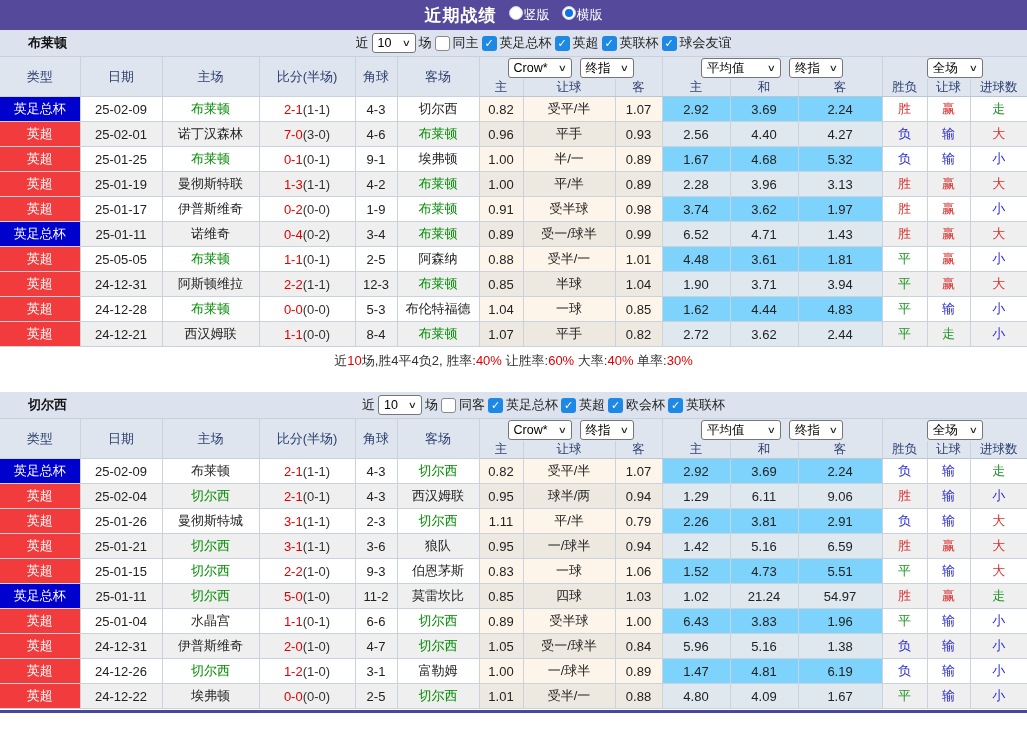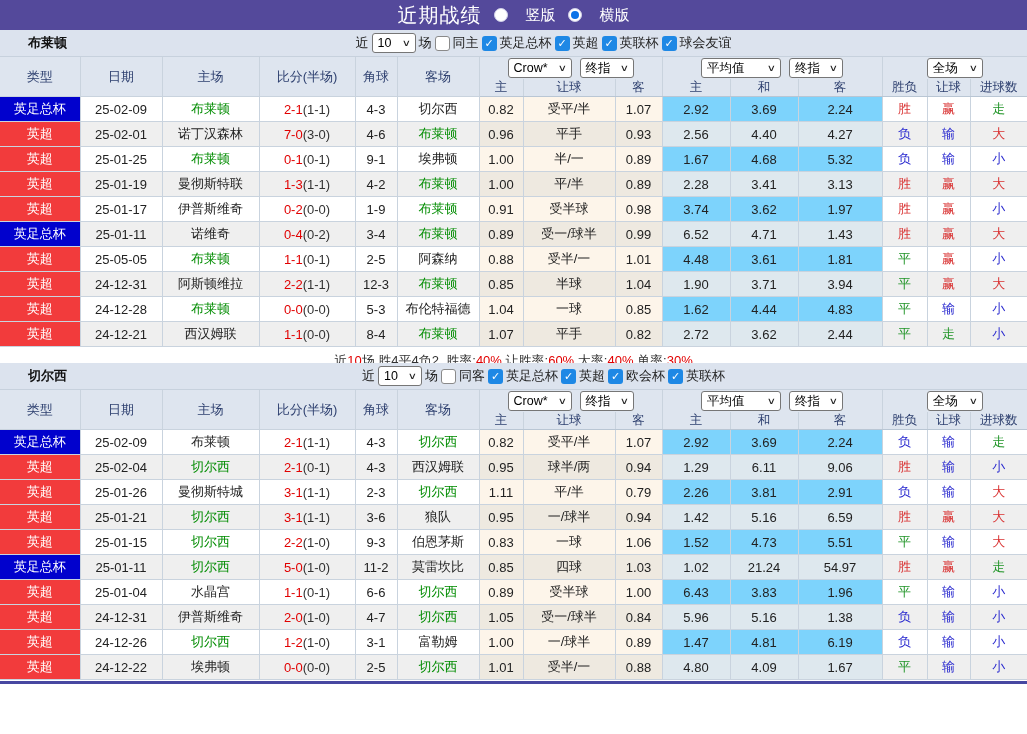--- a/index.html
+++ b/index.html
@@ -1,21 +1,21 @@
 <!DOCTYPE html>
 <html><head>
 <meta charset="utf-8">
 <style>
   *{margin:0;padding:0;box-sizing:border-box}
   html,body{width:1027px;background:#fff}
   body{font-family:"Liberation Sans","DejaVu Sans",sans-serif;font-size:13px;color:#333;height:734px;overflow:hidden}
   
   .titlebar{height:30px;background:#54499B;display:flex;align-items:center;justify-content:center;gap:12px;color:#fff}
-  .title{font-weight:normal;font-size:20px;letter-spacing:1px}
-  .radio-wrap{display:flex;align-items:center;gap:18px;font-size:15px;cursor:pointer}
+  .title{font-weight:bold;font-size:17px;letter-spacing:1px}
+  .radio-wrap{display:flex;align-items:flex-start;gap:1px;font-size:13px;cursor:pointer}
   .radio{width:14px;height:14px;border-radius:50%;background:#fff;display:inline-block;position:relative;border:1px solid #cfcfe8}
   .radio.on::after{content:"";position:absolute;left:2px;top:2px;width:8px;height:8px;border-radius:50%;background:#0B72E8}
   
   .strip{height:27px;background:#DCE3EE;position:relative;display:flex;align-items:center;border-bottom:1px solid #C7D1DD}
   .team{position:absolute;left:28px;font-weight:bold;color:#111;font-size:13px}
   .filter{margin:0 auto;display:flex;align-items:center;gap:3px;padding-left:60px;white-space:nowrap}
   .flab{color:#222}
   .cb{width:15px;height:15px;display:inline-flex;align-items:center;justify-content:center;border-radius:3px;font-size:11px;line-height:1;cursor:pointer;flex:none}
   .cb.on{background:#1E88E5;color:#fff;font-weight:bold}
   .cb.off{background:#fff;border:1px solid #8a8a8a}
@@ -46,21 +46,21 @@
   td.score .ft{color:#E10000}
   td.score .ht{color:#333}
   tr.odd td.crow{background:#FDF5EA}
   tr.even td.crow{background:#EEE9E0}
   tr.odd td.avg{background:#7dd3fc}
   tr.even td.avg{background:#DEE8EE}
   td.res{font-size:13px}
   .c-r{color:#D93030}
   .c-b{color:#2A2ACF}
   .c-g{color:#1F9426}
-  .summary{height:16px;line-height:28px;text-align:center;color:#333;background:#fff;font-size:13px}
+  .summary{height:45px;line-height:28px;text-align:center;color:#333;background:#fff;font-size:13px}
   .summary .red{color:#E10000}
   .bottom-line{height:3px;background:#4747A1;margin-top:1px}
 </style>
 </head>
 <body>
 
 <div class="titlebar">
   <span class="title">近期战绩</span>
   <span class="radio-wrap">
     <span class="radio off"></span>
@@ -222,21 +222,21 @@
             <td class="type league">英超</td>
             <td class="date">25-01-19</td>
             <td class="tm">曼彻斯特联</td>
             <td class="score"><span class="ft">1-3</span><span class="ht">(1-1)</span></td>
             <td class="corner">4-2</td>
             <td class="tm g">布莱顿</td>
             <td class="crow">1.00</td>
             <td class="crow">平/半</td>
             <td class="crow">0.89</td>
             <td class="avg">2.28</td>
-            <td class="avg">3.41</td>
+            <td class="avg">3.96</td>
             <td class="avg">3.13</td>
             <td class="res c-r">胜</td>
             <td class="res c-r">赢</td>
             <td class="res c-r">大</td>
           </tr>
           <tr class="odd">
             <td class="type league">英超</td>
             <td class="date">25-01-17</td>
             <td class="tm">伊普斯维奇</td>
             <td class="score"><span class="ft">0-2</span><span class="ht">(0-0)</span></td>

